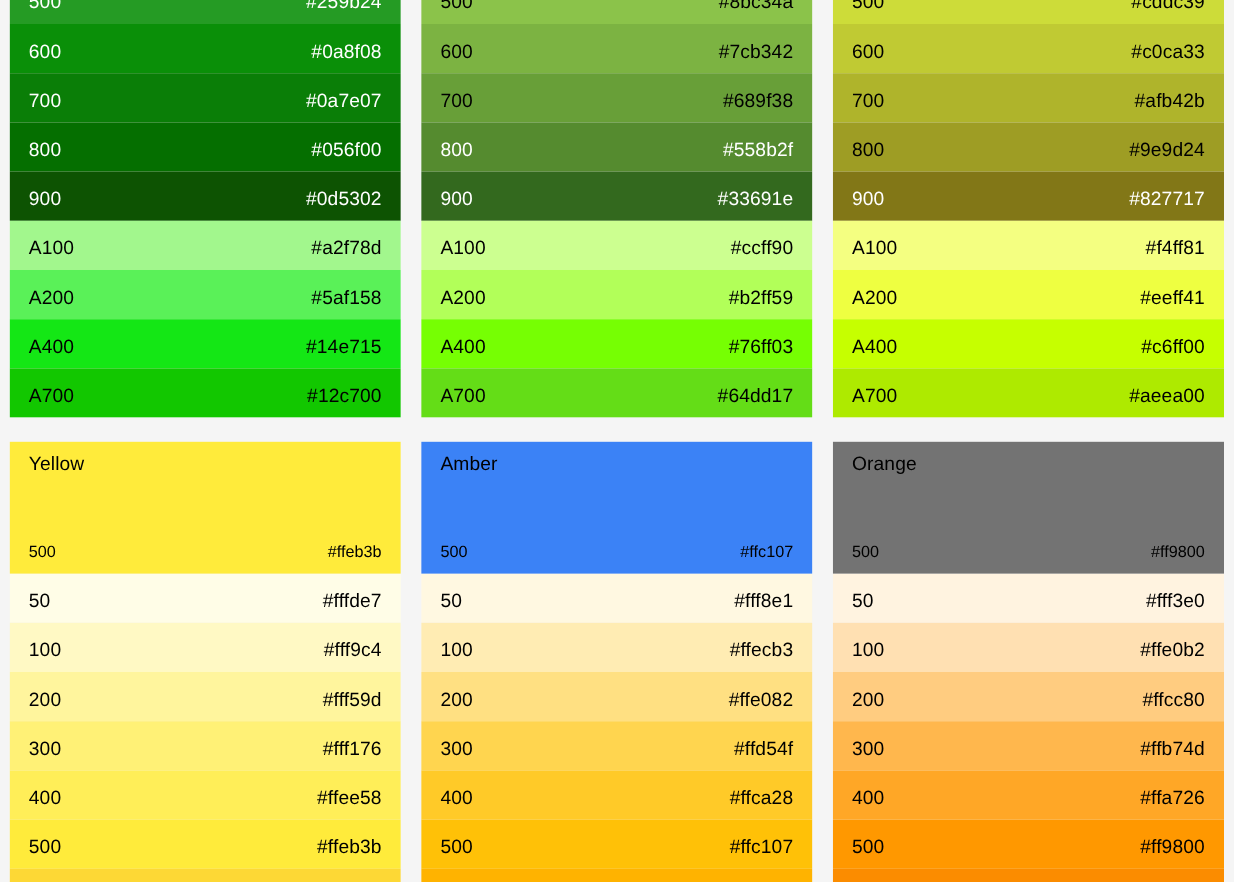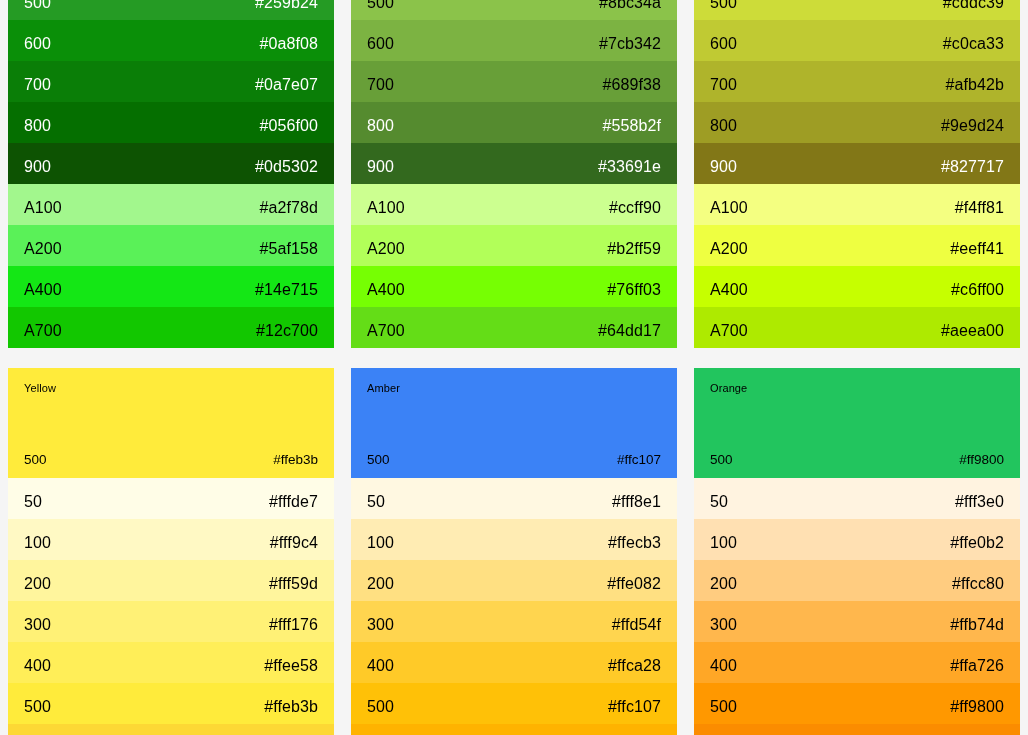--- a/index.html
+++ b/index.html
@@ -33,21 +33,21 @@
     overflow: hidden;
   }
 
   
   .card-header {
     position: relative;
     height: 110px;
     padding: 12px 16px 0 16px;
   }
   .card-title {
-    font-size: 11px;
+    font-size: 16px;
     line-height: 16px;
     letter-spacing: .1px;
   }
   .card-header-footer {
     position: absolute;
     left: 16px;
     right: 16px;
     bottom: 10px;
     display: flex;
     justify-content: space-between;
@@ -257,21 +257,21 @@
             <span class="shade-name">400</span>
             <span class="shade-hex">#ffca28</span>
           </div>
           <div class="shade-row on-light" style="background: rgb(255, 193, 7);">
             <span class="shade-name">500</span>
             <span class="shade-hex">#ffc107</span>
           </div>
           <div class="shade-row on-light" style="background: rgb(255, 179, 0);"></div>
         </div>
         <div class="card">
-          <div class="card-header on-light" style="background: #22c55e;">
+          <div class="card-header on-light" style="background: #737373;">
             <div class="card-title">Orange</div>
             <div class="card-header-footer">
               <span class="shade-name">500</span>
               <span class="shade-hex">#ff9800</span>
             </div>
           </div>
           <div class="shade-row on-light" style="background: rgb(255, 243, 224);">
             <span class="shade-name">50</span>
             <span class="shade-hex">#fff3e0</span>
           </div>

